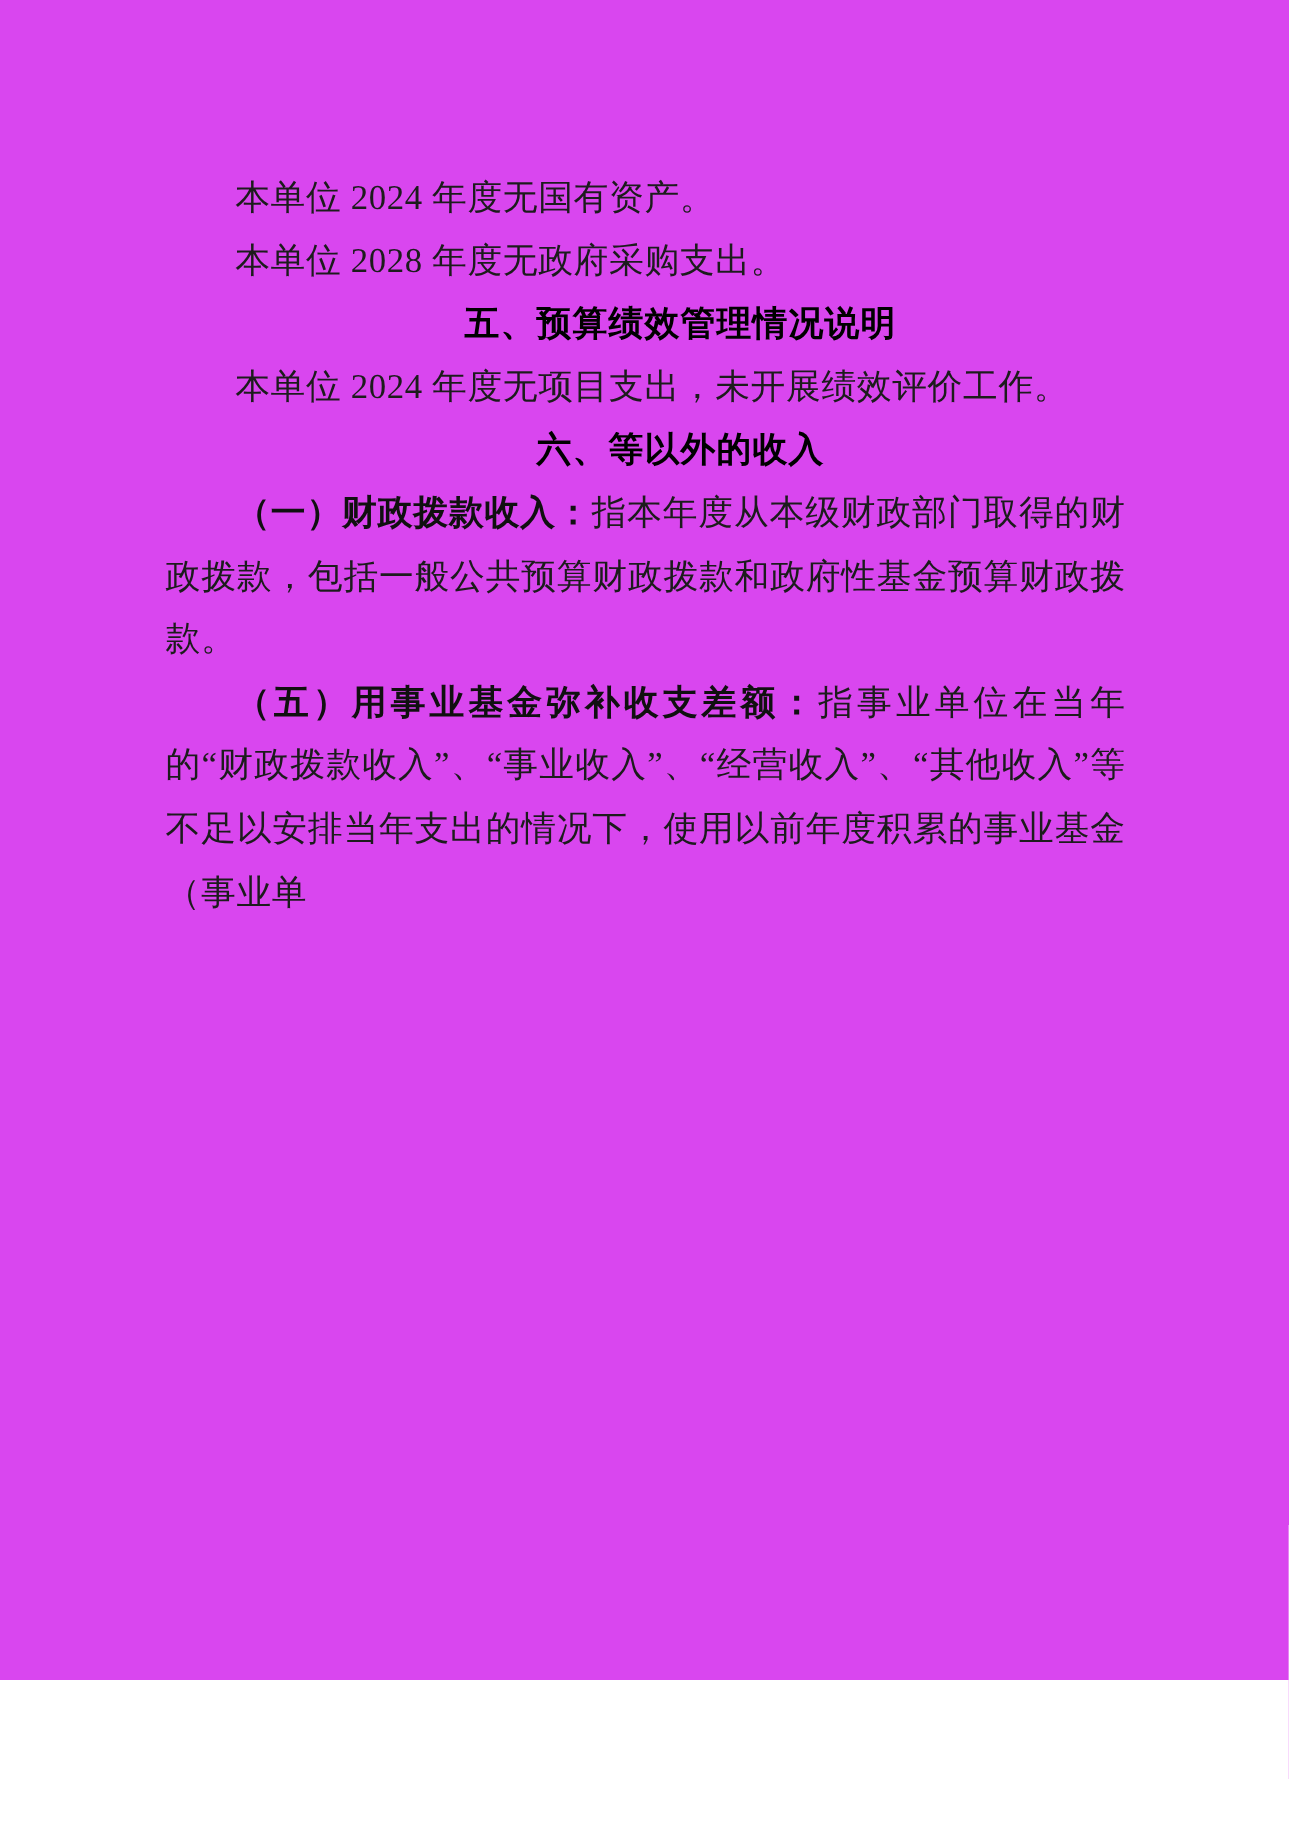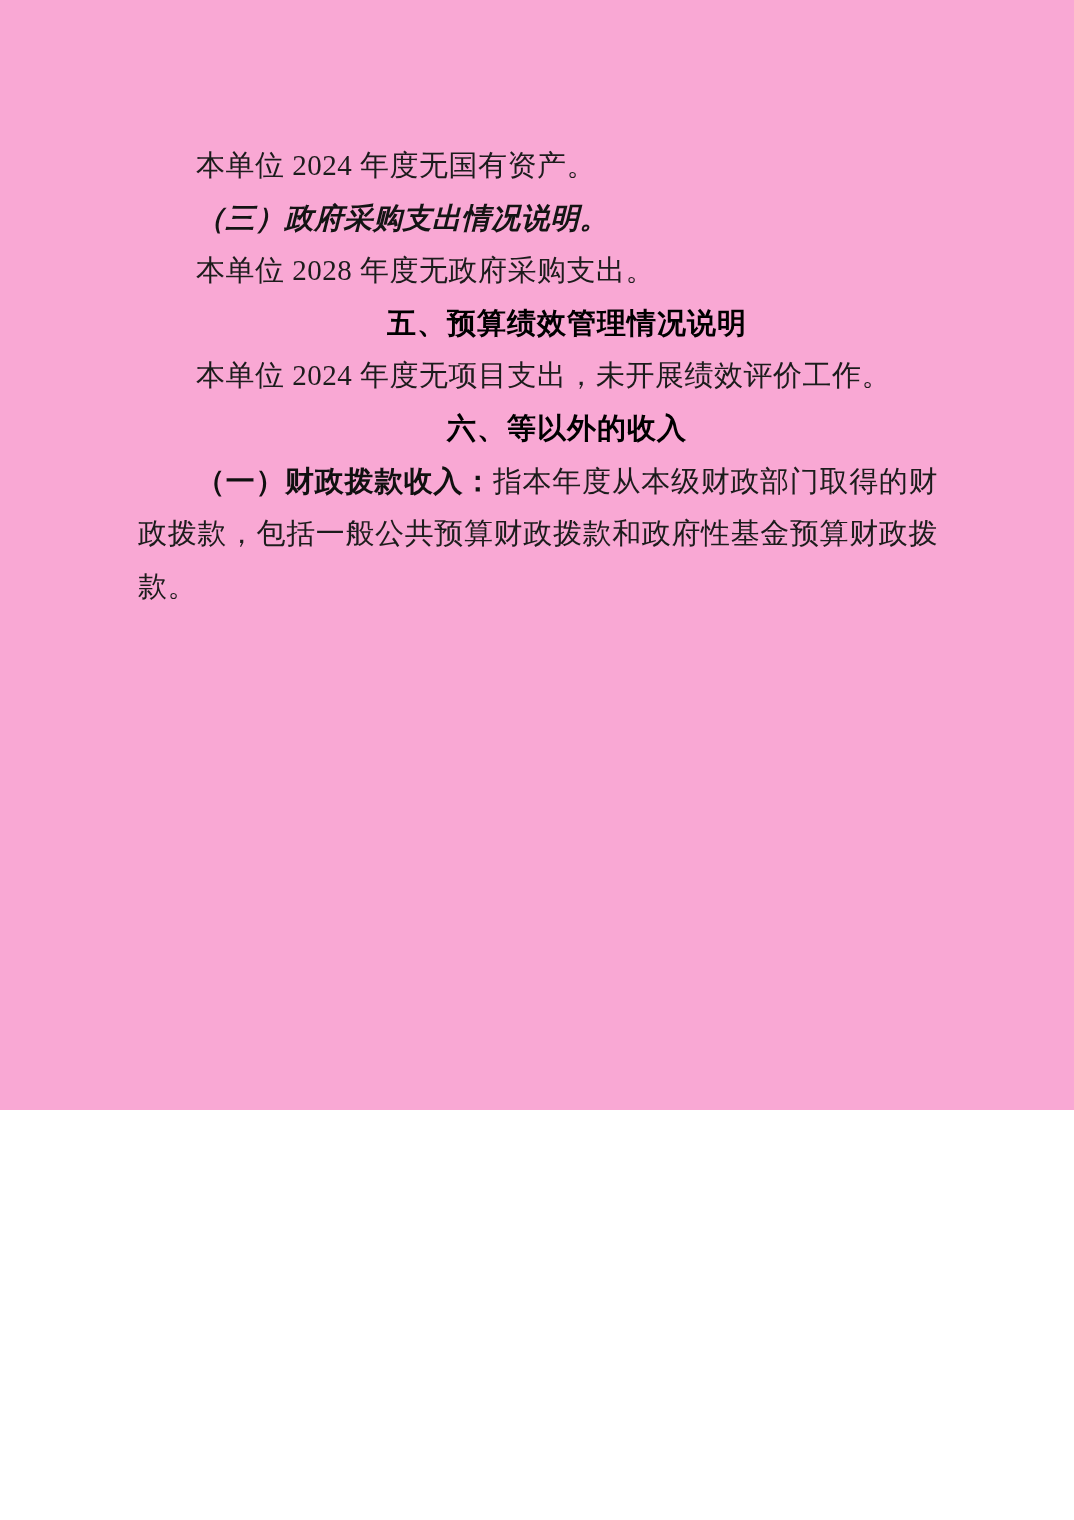--- a/index.html
+++ b/index.html
@@ -3,22 +3,22 @@
 <meta charset="utf-8">
 <style>
   html, body {
     margin: 0;
     padding: 0;
     background: #ffffff;
   }
   .page {
     position: relative;
     width: 1074px;
-    height: 1110px;
-    background: #f9a8d4;
+    height: 1400px;
+    background: #d946ef;
     overflow: hidden;
   }
   .content {
     position: absolute;
     left: 138px;
     top: 139px;
     width: 800px;
     font-family: "Liberation Serif", "DejaVu Serif", serif;
     font-size: 29px;
     line-height: 52.6px;
@@ -50,20 +50,20 @@
     font-weight: bold;
     color: #101010;
   }
 </style>
 </head>
 <body>
 
 <div class="page">
   <div class="content" id="content">
       <p class="para body"><span class="text">本单位 2024 年度无国有资产。</span></p>
-      <p class="para kai"><span class="text">（三）政府采购支出情况说明。</span></p>
       <p class="para body"><span class="text">本单位 2028 年度无政府采购支出。</span></p>
       <p class="para heading"><span class="text">五、预算绩效管理情况说明</span></p>
       <p class="para body"><span class="text">本单位 2024 年度无项目支出，未开展绩效评价工作。</span></p>
       <p class="para heading"><span class="text">六、等以外的收入</span></p>
       <p class="para definition"><span class="term">（一）财政拨款收入：</span><span class="text">指本年度从本级财政部门取得的财政拨款，包括一般公共预算财政拨款和政府性基金预算财政拨款。</span></p>
+      <p class="para definition"><span class="term">（五）用事业基金弥补收支差额：</span><span class="text">指事业单位在当年的“财政拨款收入”、“事业收入”、“经营收入”、“其他收入”等不足以安排当年支出的情况下，使用以前年度积累的事业基金（事业单</span></p>
     </div>
 </div>
 
 </body></html>

